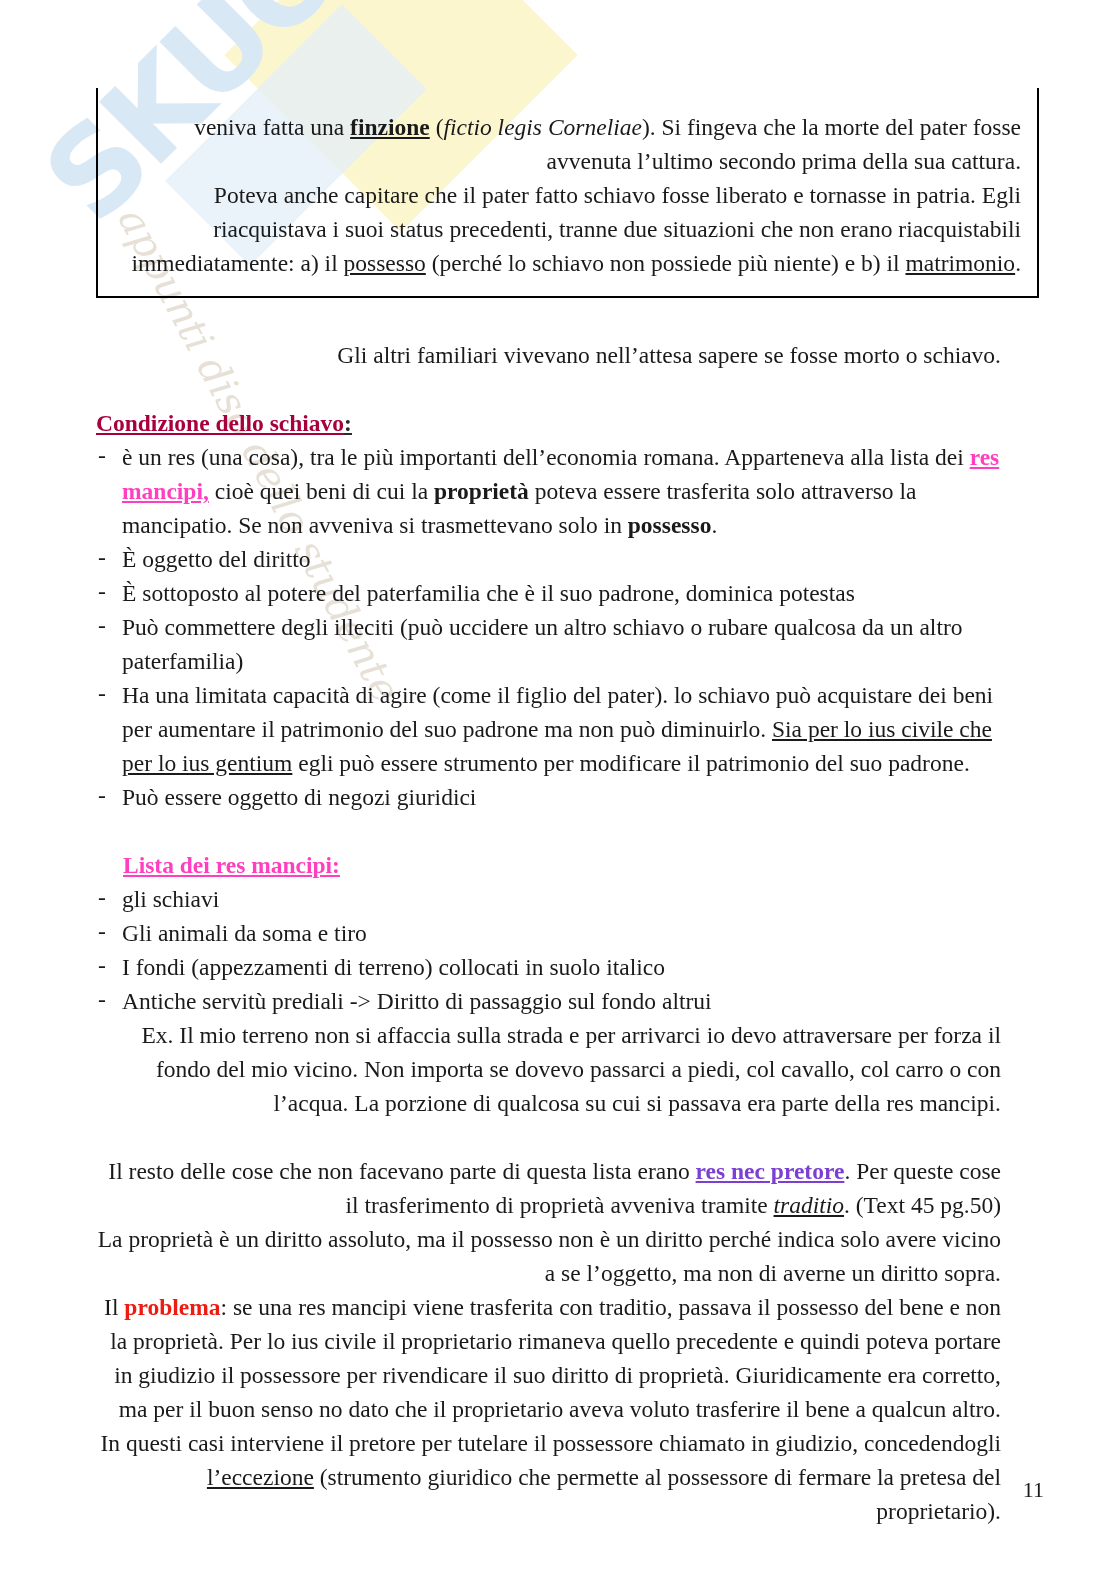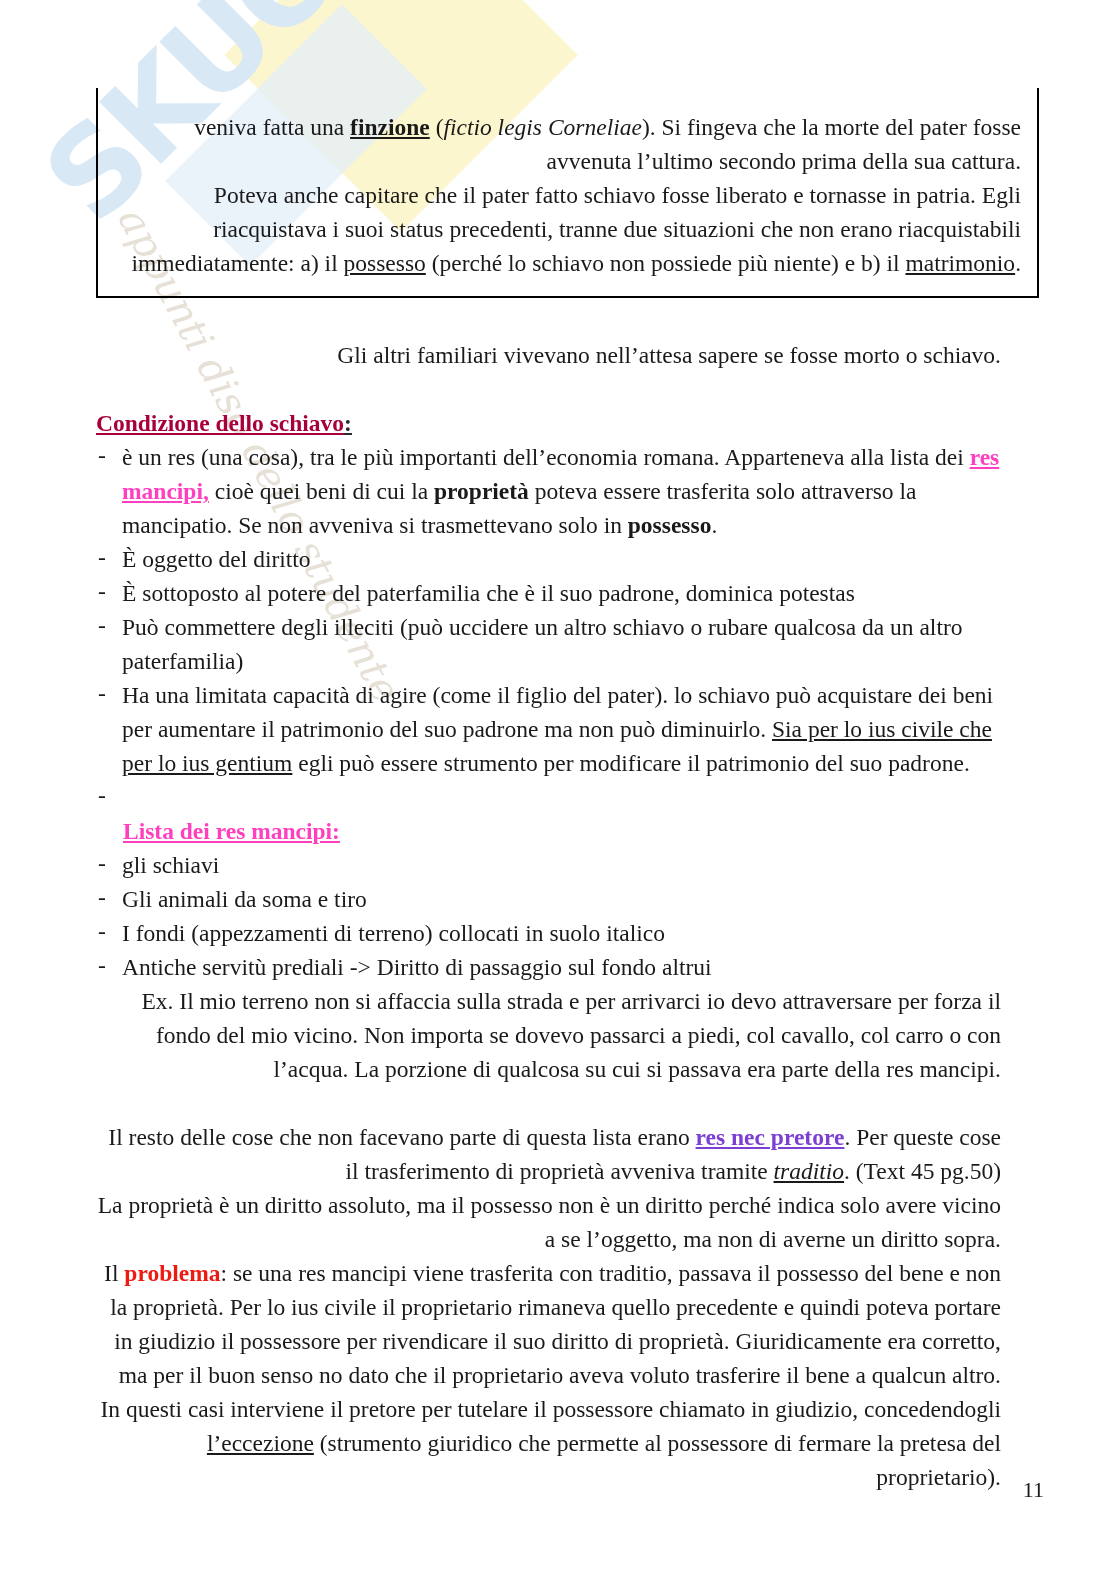--- a/index.html
+++ b/index.html
@@ -186,21 +186,21 @@
     <div class="gap"></div>
 
     <div class="hdr-crimson"><span>Condizione dello schiavo</span><span class="plain-colon">:</span></div>
 
     <ul class="dashlist">
       <li><span class="dash">-</span><span>è un res (una cosa), tra le più importanti dell’economia romana. Apparteneva alla lista dei </span><span class="pink-b">res mancipi,</span><span> cioè quei beni di cui la </span><span class="b">proprietà</span><span> poteva essere trasferita solo attraverso la mancipatio. Se non avveniva si trasmettevano solo in </span><span class="b">possesso</span><span>.</span></li>
       <li><span class="dash">-</span><span>È oggetto del diritto</span></li>
       <li><span class="dash">-</span><span>È sottoposto al potere del paterfamilia che è il suo padrone, dominica potestas</span></li>
       <li><span class="dash">-</span><span>Può commettere degli illeciti (può uccidere un altro schiavo o rubare qualcosa da un altro paterfamilia)</span></li>
       <li><span class="dash">-</span><span>Ha una limitata capacità di agire (come il figlio del pater). lo schiavo può acquistare dei beni per aumentare il patrimonio del suo padrone ma non può diminuirlo. </span><span class="u">Sia per lo ius civile che per lo ius gentium</span><span> egli può essere strumento per modificare il patrimonio del suo padrone.</span></li>
-      <li><span class="dash">-</span></li>
+      <li><span class="dash">-</span><span>Può essere oggetto di negozi giuridici</span></li>
     </ul>
 
     <div class="gap"></div>
 
     <div class="hdr-pink">Lista dei res mancipi:</div>
 
     <ul class="dashlist">
       <li><span class="dash">-</span><span>gli schiavi</span></li>
       <li><span class="dash">-</span><span>Gli animali da soma e tiro</span></li>
       <li><span class="dash">-</span><span>I fondi (appezzamenti di terreno) collocati in suolo italico</span></li>

